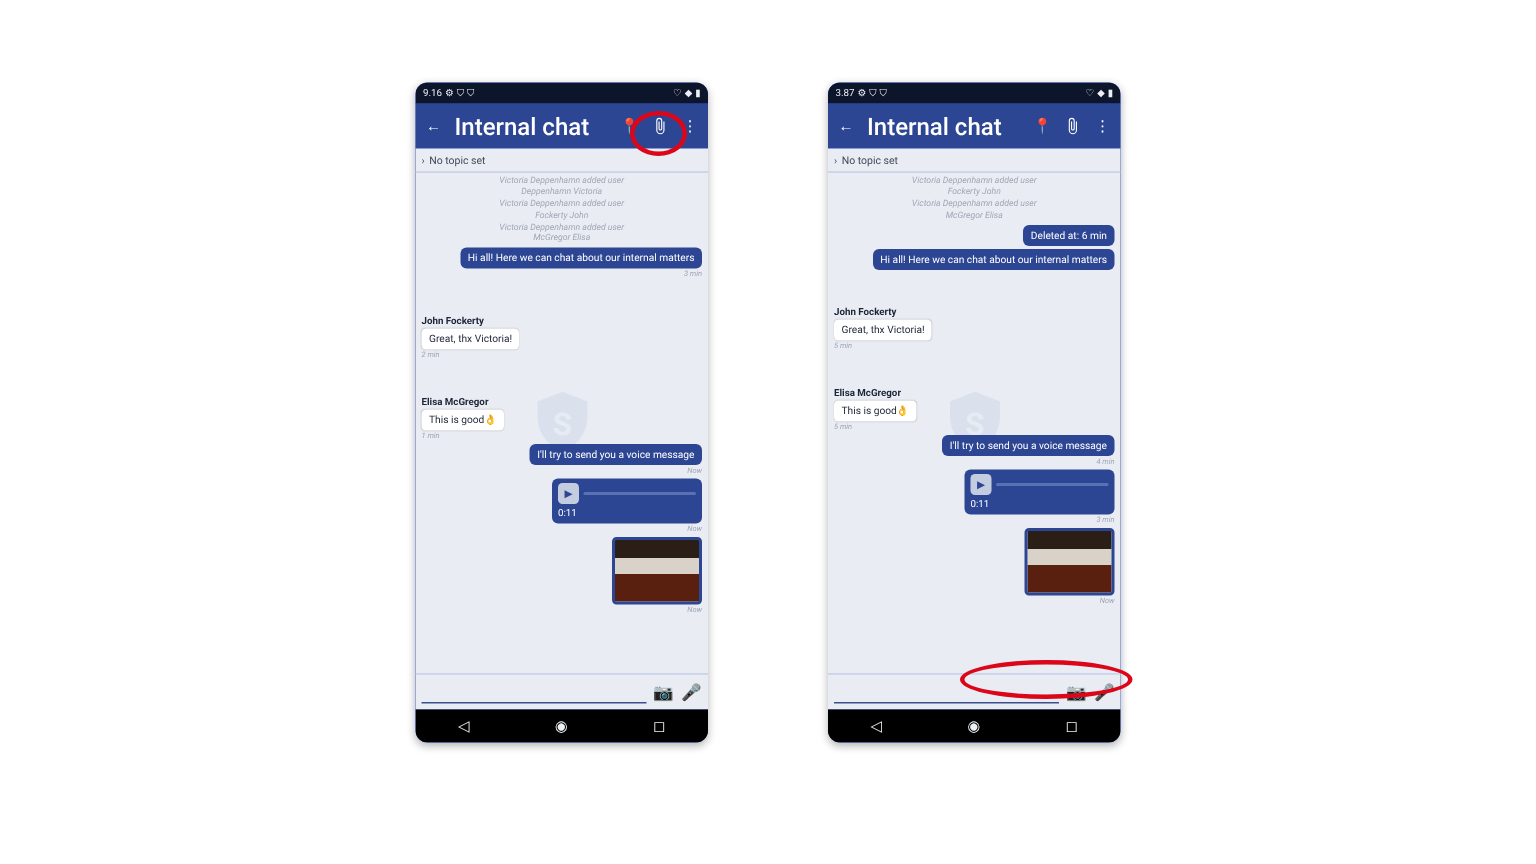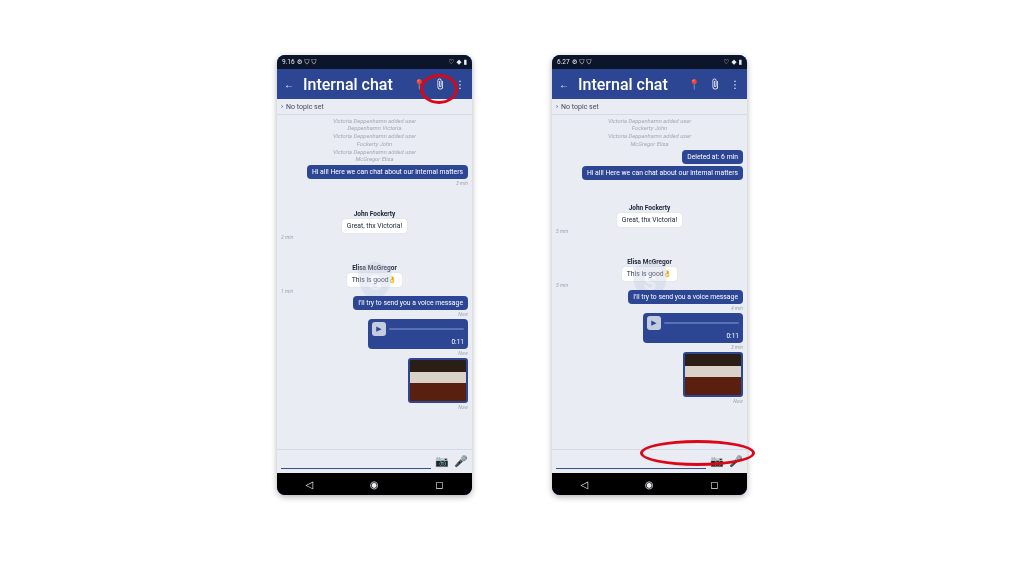--- a/index.html
+++ b/index.html
@@ -76,22 +76,22 @@
   .watermark svg { width:100%; height:100%; }
   .sysmsg {
     font-size: 5.8px;
     color: #a0a7b5;
     text-align: center;
     line-height: 1.25;
     margin: 1px 0;
     font-style: italic;
   }
   .row { display:flex; flex-direction:column; margin-top:2px; }
-  .row.out { align-items:flex-end;text-align:right; }
-  .row.in { align-items:center;margin-top:24px; }
+  .row.out { align-items:flex-end; }
+  .row.in { align-items:flex-start;margin-top:24px; }
   .sender { font-size: 6.5px; font-weight:700; color:#1c2436; margin-bottom:1px; }
   .bubble-out {
     background:#2d4694; color:#fff; font-size:6.8px;
     padding:3px 5px; border-radius:4px; max-width:88%;
     position:relative;
   }
   .bubble-in {
     background:#ffffff; color:#1c2436; font-size:6.8px;
     padding:3px 5px; border-radius:3px; max-width:80%;
     box-shadow: 0 0 1px rgba(0,0,0,0.2);
@@ -222,21 +222,21 @@
   <div class="navbar">
     <span class="nb">◁</span>
     <span class="nb">◉</span>
     <span class="nb">◻</span>
   </div>
 </div>
 
 <div class="phone">
   <div class="statusbar">
     <div class="icons-left">
-        <span>6.27</span>
+        <span>3.87</span>
         <span>⚙</span>
         <span>⛉</span>
         <span>⛉</span>
       </div>
     <div class="icons-right">
         <span>♡</span>
         <span>◆</span>
         <span>▮</span>
       </div>
   </div>

